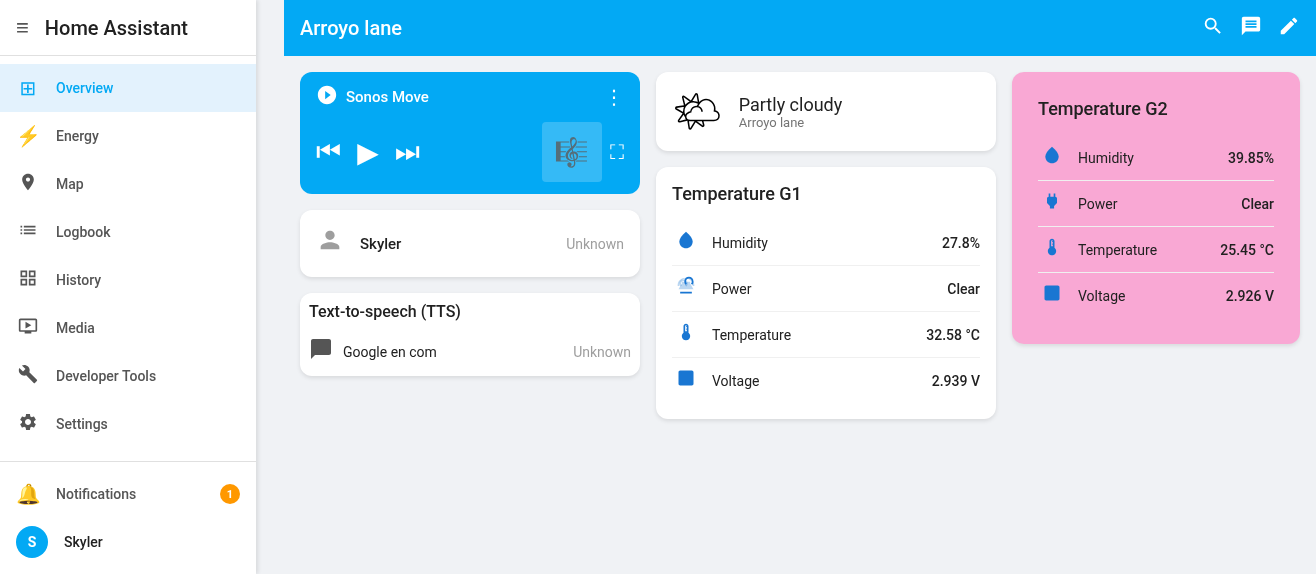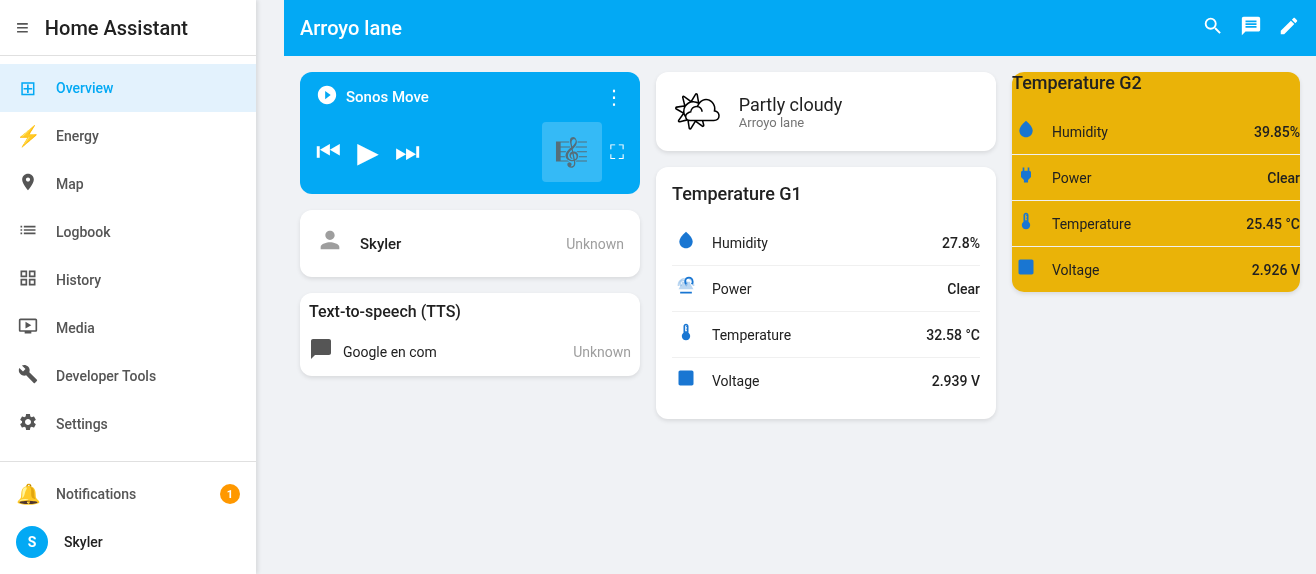--- a/index.html
+++ b/index.html
@@ -214,24 +214,24 @@
       border-bottom: 1px solid #f0f0f0;
       gap: 12px;
     }
     .sensor-row:last-child { border-bottom: none; }
     .sensor-row-icon { font-size: 20px; color: #1976d2; width: 28px; text-align: center; }
     .sensor-row-name { flex: 1; font-size: 14px; color: #212121; }
     .sensor-row-value { font-size: 14px; color: #212121; font-weight: 500; }
 
     
     .temp-g2-card {
-      background: #eab308;
+      background: #f9a8d4;
       border-radius: 12px;
       box-shadow: 0 2px 4px rgba(0,0,0,0.1);
-      padding: 0;
+      padding: 26px;
     }
   </style>
 </head>
 <body>
 
 <div class="sidebar">
   <div class="sidebar-header">
     <span class="menu-icon">≡</span>
     <span class="sidebar-title">Home Assistant</span>
   </div>

